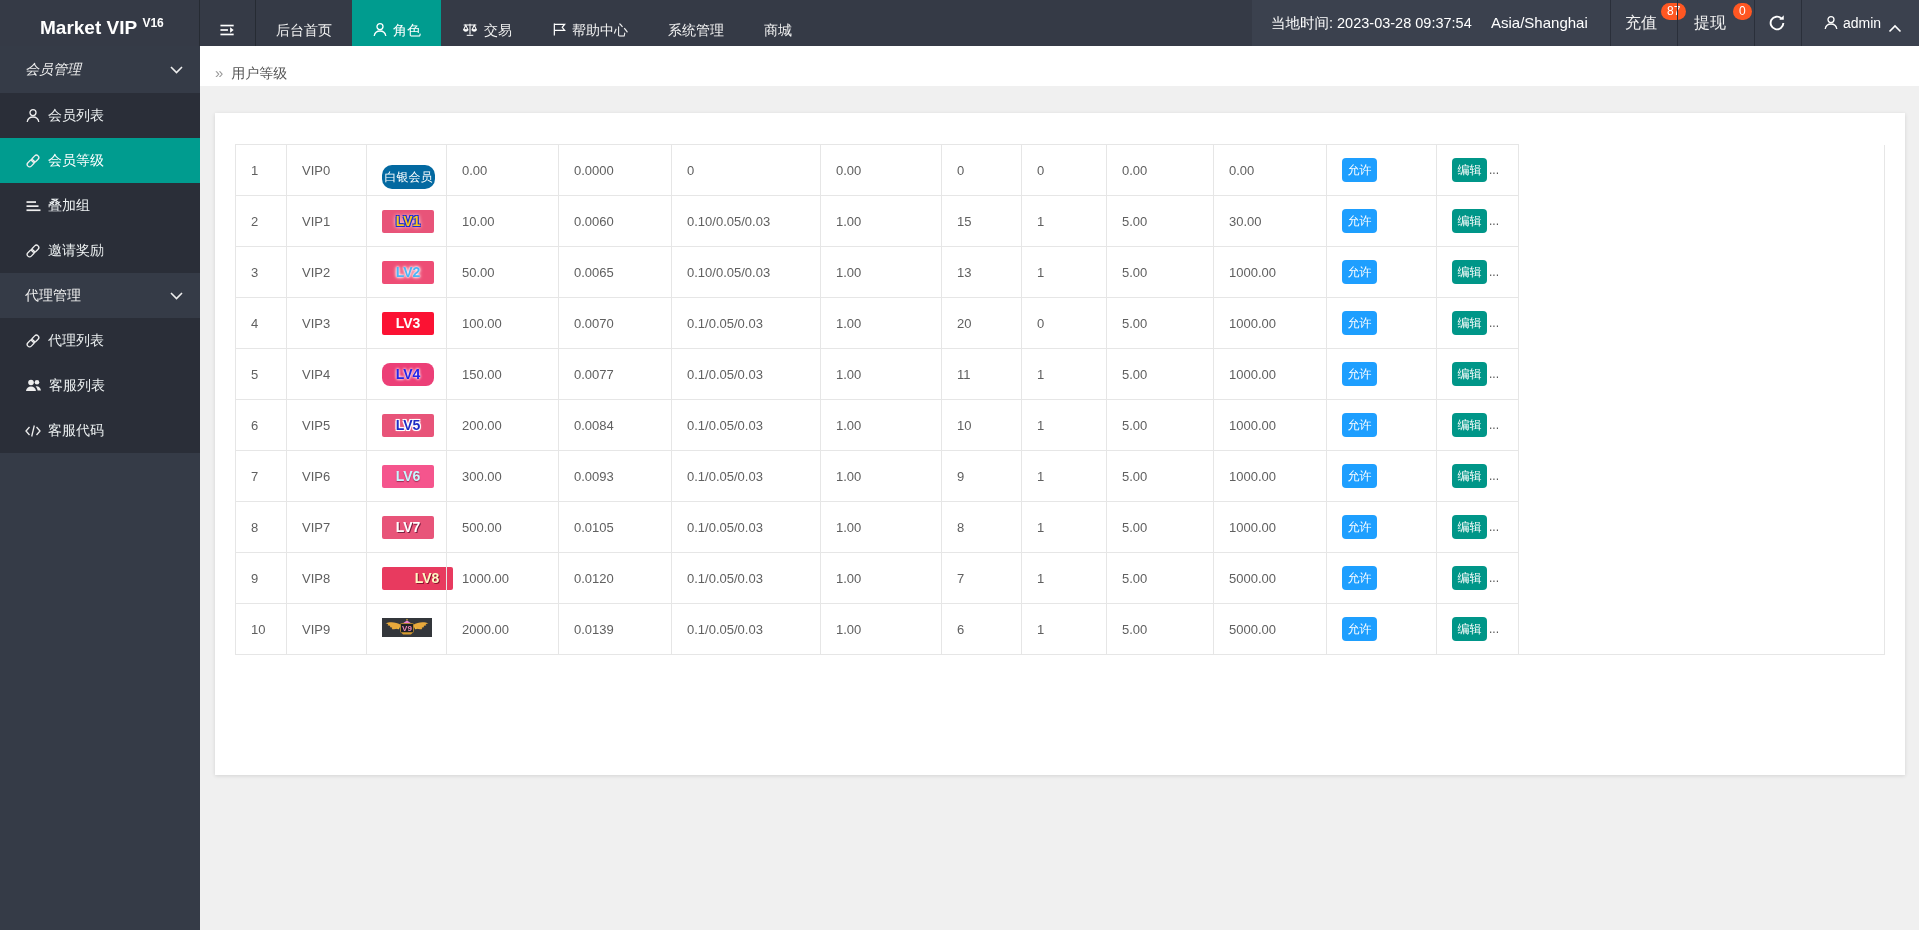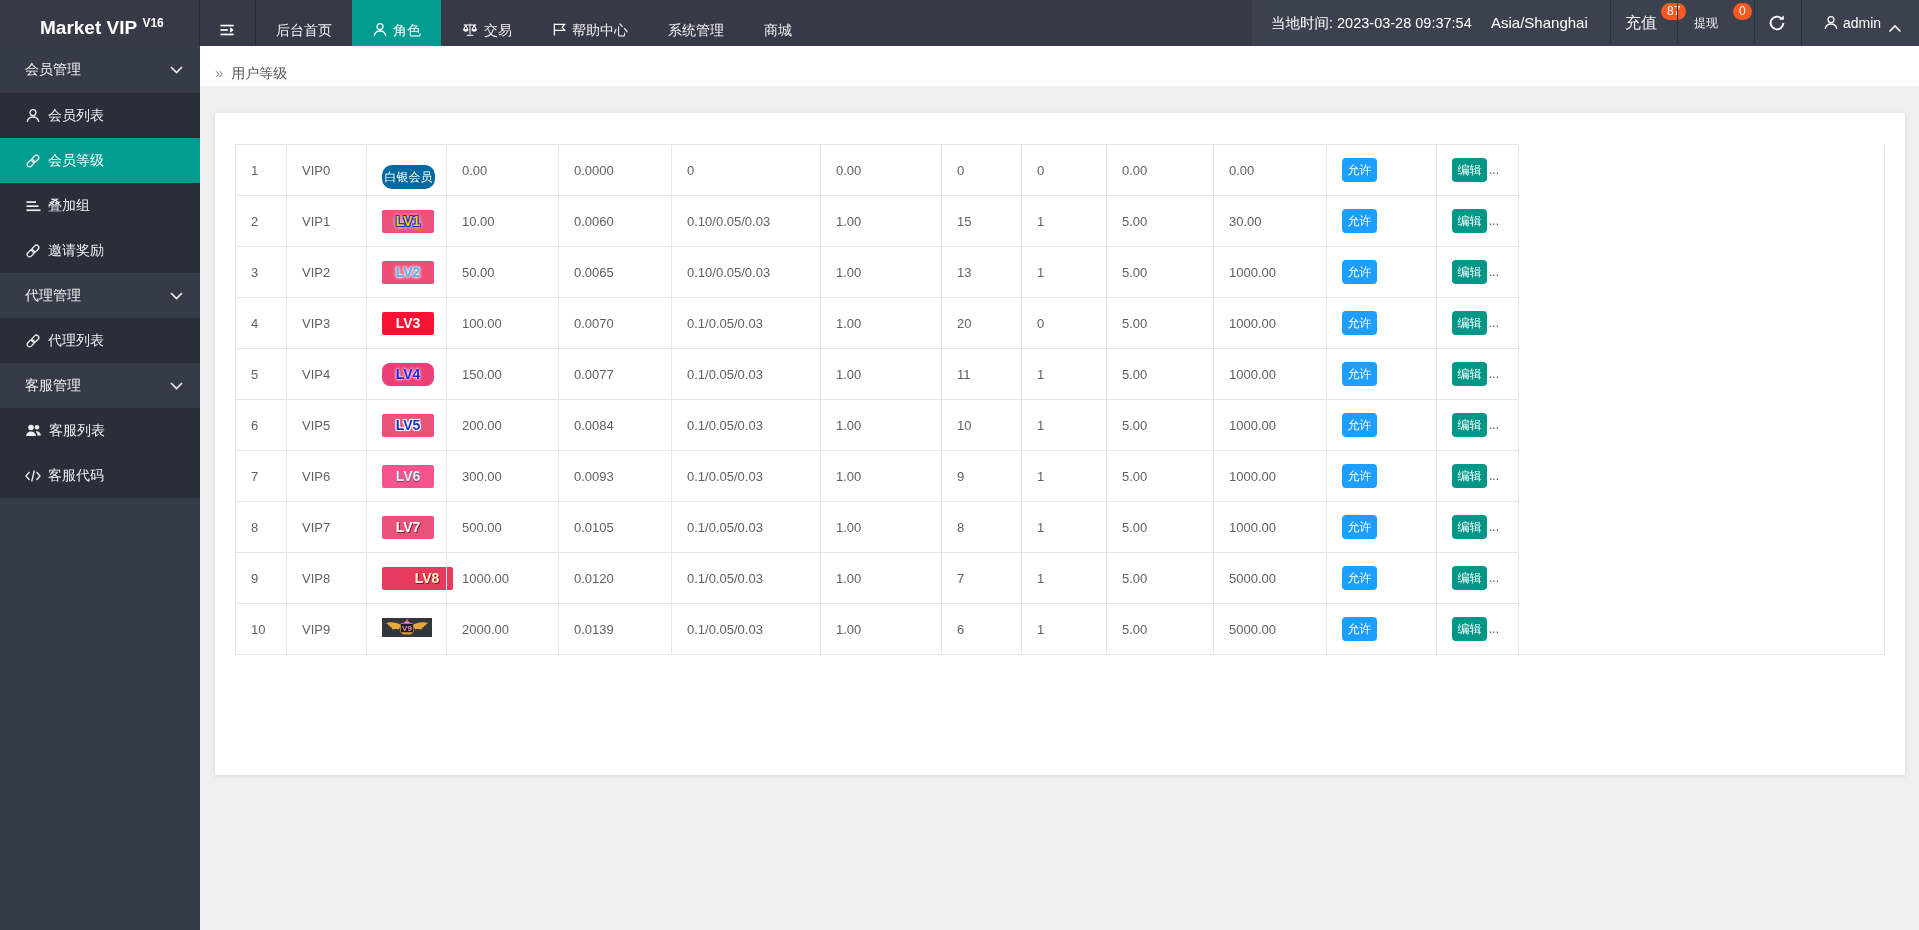--- a/index.html
+++ b/index.html
@@ -51,21 +51,21 @@
 
 .btn{display:inline-block;width:35px;height:24px;line-height:24px;text-align:center;color:#fff;font-size:12px;border-radius:4px;vertical-align:middle;}
 .btn-blue{background:#1e9fff;}
 .btn-green{background:#009688;}
 .dots{color:#555;font-size:12px;letter-spacing:0;vertical-align:middle;margin-left:2px;}
 </style>
 </head>
 <body>
 
 <div class="sidebar">
-  <div class="s-parent" style="height:47px;line-height:47px;">会员管理<span class="chev">
+  <div class="s-parent" style="height:47px;line-height:47px;font-style:italic;">会员管理<span class="chev">
         <svg width="13" height="8" viewBox="0 0 13 8">
           <path d="M1 1l5.5 5.5L12 1" stroke="#eee" stroke-width="1.6" fill="none"></path>
         </svg>
       </span></div>
   <div class="s-child"><svg width="16" height="16" viewBox="0 0 16 16">
         <circle cx="8" cy="4.6" r="3" stroke="#eee" stroke-width="1.3" fill="none"></circle>
         <path d="M2.2 14c.6-3.4 3-5 5.8-5s5.2 1.6 5.8 5" stroke="#eee" stroke-width="1.3" fill="none"></path>
       </svg>会员列表</div>
   <div class="s-child active"><svg width="16" height="16" viewBox="0 0 16 16">
         <g transform="rotate(-45 8 8)" stroke="#eee" stroke-width="1.3" fill="none">
@@ -88,25 +88,20 @@
         <svg width="13" height="8" viewBox="0 0 13 8">
           <path d="M1 1l5.5 5.5L12 1" stroke="#eee" stroke-width="1.6" fill="none"></path>
         </svg>
       </span></div>
   <div class="s-child"><svg width="16" height="16" viewBox="0 0 16 16">
         <g transform="rotate(-45 8 8)" stroke="#eee" stroke-width="1.3" fill="none">
           <rect x="0.8" y="5.6" width="8" height="4.8" rx="2.4"></rect>
           <rect x="7.2" y="5.6" width="8" height="4.8" rx="2.4"></rect>
         </g>
       </svg>代理列表</div>
-  <div class="s-parent">客服管理<span class="chev">
-        <svg width="13" height="8" viewBox="0 0 13 8">
-          <path d="M1 1l5.5 5.5L12 1" stroke="#eee" stroke-width="1.6" fill="none"></path>
-        </svg>
-      </span></div>
   <div class="s-child"><svg width="17" height="15" viewBox="0 0 17 15" fill="#eee">
         <circle cx="6" cy="4.5" r="2.8"></circle>
         <path d="M1 13c.4-3 2.3-4.6 5-4.6s4.6 1.6 5 4.6z"></path>
         <circle cx="12" cy="4.2" r="2.3"></circle>
         <path d="M11.6 8.3c2.4.1 4 1.6 4.4 4.2h-3.4c-.2-1.8-.9-3.2-2-4.1z"></path>
       </svg>客服列表</div>
   <div class="s-child"><svg width="16" height="14" viewBox="0 0 16 14" fill="none" stroke="#eee" stroke-width="1.3">
         <path d="M4.5 3 1 7l3.5 4"></path>
         <path d="M11.5 3 15 7l-3.5 4"></path>
         <path d="M9.3 1.5 6.7 12.5"></path>
@@ -153,21 +148,21 @@
     <div class="nav-item">系统管理</div>
     <div class="nav-item">商城</div>
   </div>
   <div class="topright">
     <span style="position:absolute;left:19px;color:#fff;font-size:14.5px;line-height:46px;">当地时间: 2023-03-28 09:37:54</span>
     <span style="position:absolute;left:239px;color:#fff;font-size:15px;line-height:46px;">Asia/Shanghai</span>
     <div class="tr-sep" style="position:absolute;left:358px;top:0;"></div>
     <span style="position:absolute;left:373px;color:#f2f2f2;font-size:16px;line-height:46px;">充值</span>
     <span class="badge" style="left:409px;">87</span>
     <div class="tr-sep" style="position:absolute;left:425px;top:0;"></div>
-    <span style="position:absolute;left:442px;color:#f2f2f2;font-size:12px;line-height:46px;">提现</span>
+    <span style="position:absolute;left:442px;color:#f2f2f2;font-size:16px;line-height:46px;">提现</span>
     <span class="badge" style="left:481px;">0</span>
     <div class="tr-sep" style="position:absolute;left:502px;top:0;"></div>
     <span style="position:absolute;left:516px;top:14px;"><svg width="18" height="18" viewBox="0 0 17 17">
           <path d="M14.5 8.5a6 6 0 1 1-1.8-4.3" stroke="#fff" stroke-width="1.8" fill="none"></path>
           <path d="M14.9 1.2v4.2h-4.2z" fill="#fff"></path>
         </svg></span>
     <div class="tr-sep" style="position:absolute;left:549px;top:0;"></div>
     <span style="position:absolute;left:571px;top:15px;"><svg width="16" height="16" viewBox="0 0 16 16">
           <circle cx="8" cy="4.6" r="3" stroke="#fff" stroke-width="1.3" fill="none"></circle>
           <path d="M2.2 14c.6-3.4 3-5 5.8-5s5.2 1.6 5.8 5" stroke="#fff" stroke-width="1.3" fill="none"></path>

